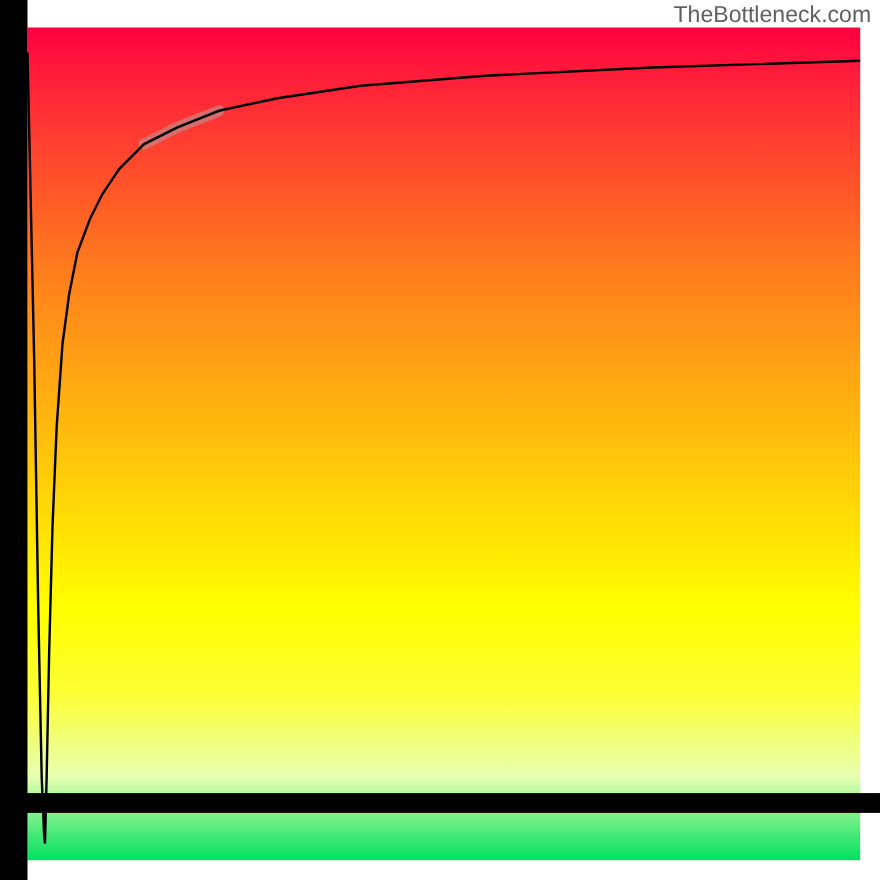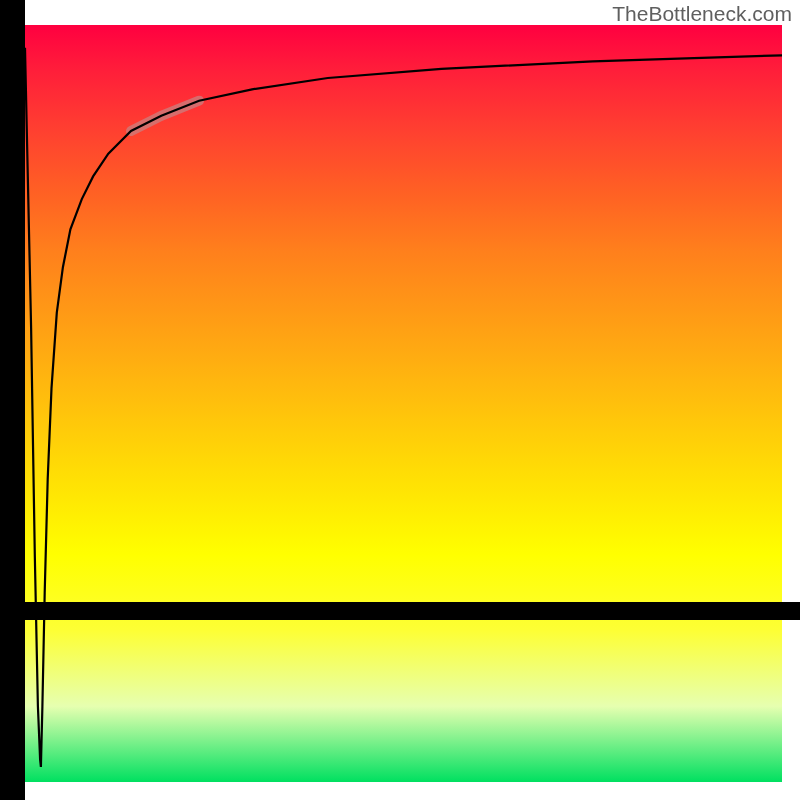--- a/index.html
+++ b/index.html
@@ -1,16 +1,16 @@
 <!DOCTYPE html>
 <html><head>
 <meta charset="utf-8">
 <style>
   html,body{margin:0;padding:0;width:800px;height:800px;background:#fff;overflow:hidden}
-  .frame{position:relative;width:800px;height:620px}
+  .frame{position:relative;width:800px;height:739px}
   .attribution{position:absolute;top:2px;right:8px;font-family:Arial,Helvetica,sans-serif;font-size:21px;color:#5f5f5f;font-weight:400;letter-spacing:0}
   
   .heat{position:absolute;left:25px;top:25px;width:757px;height:757px;
         background:linear-gradient(to bottom,
           #ff0040 0%,
           #ff1e3a 6%,
           #ff4030 14%,
           #ff6024 22%,
           #ff801c 30%,
           #ffa014 40%,

